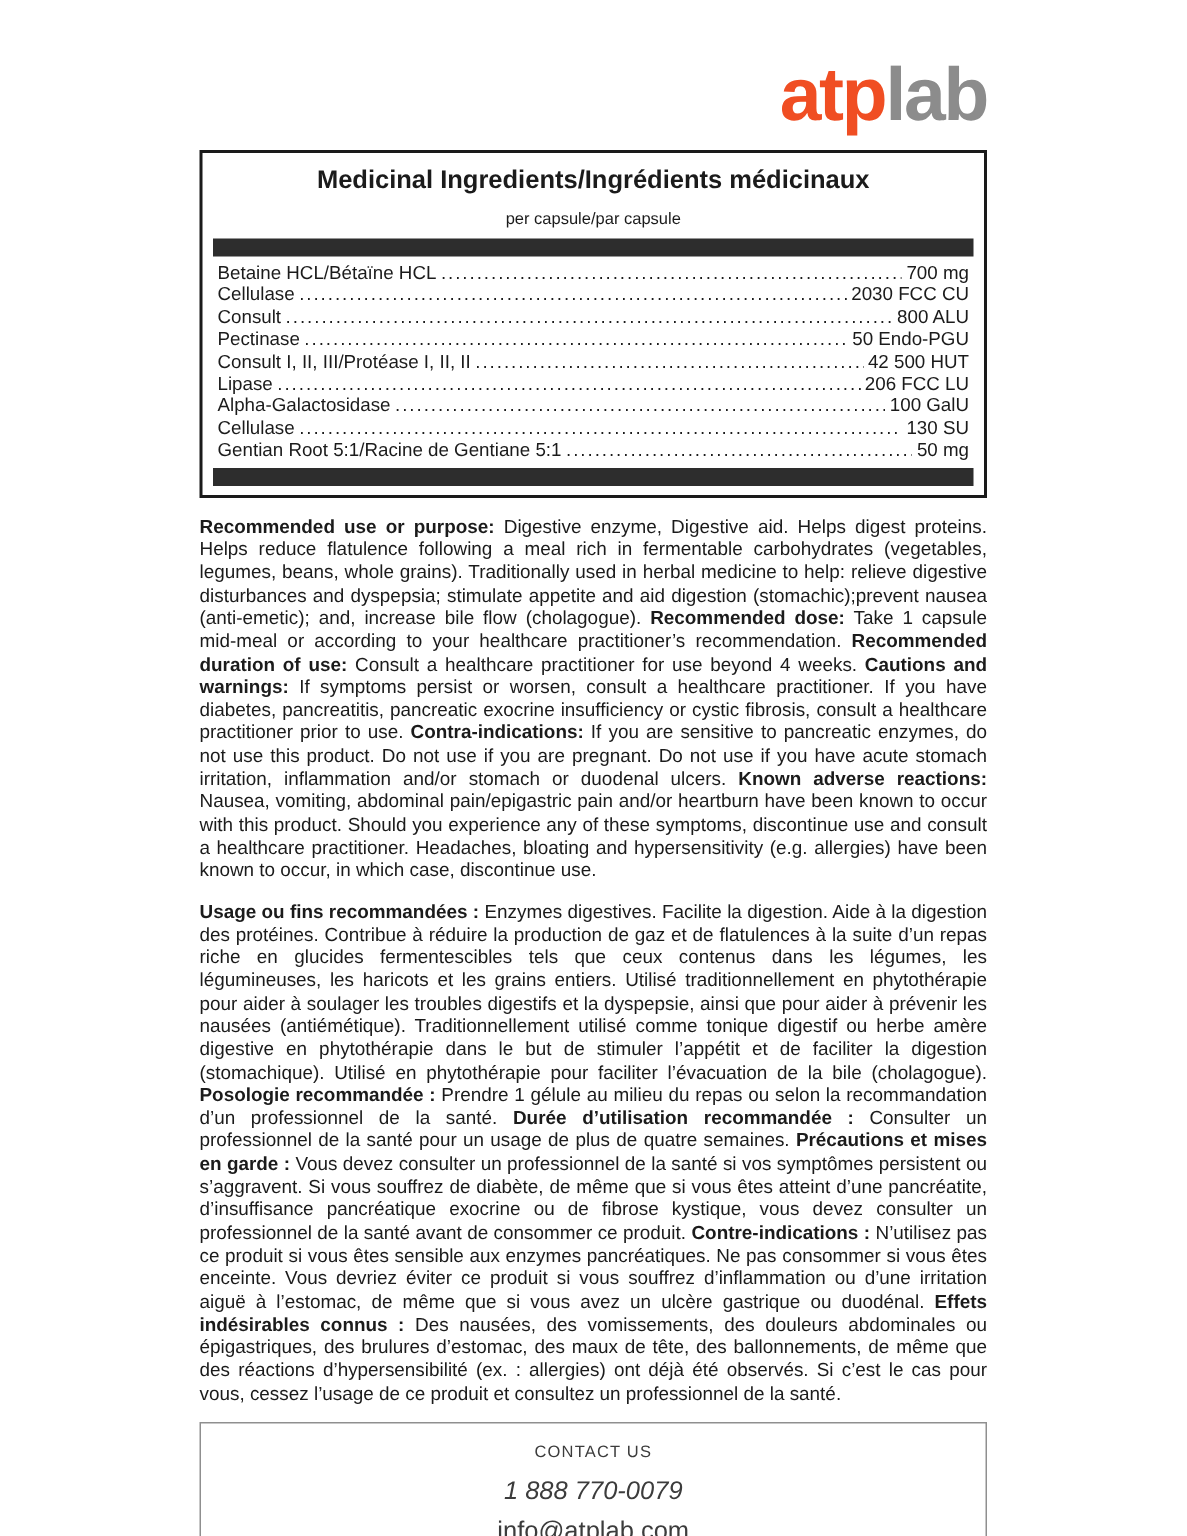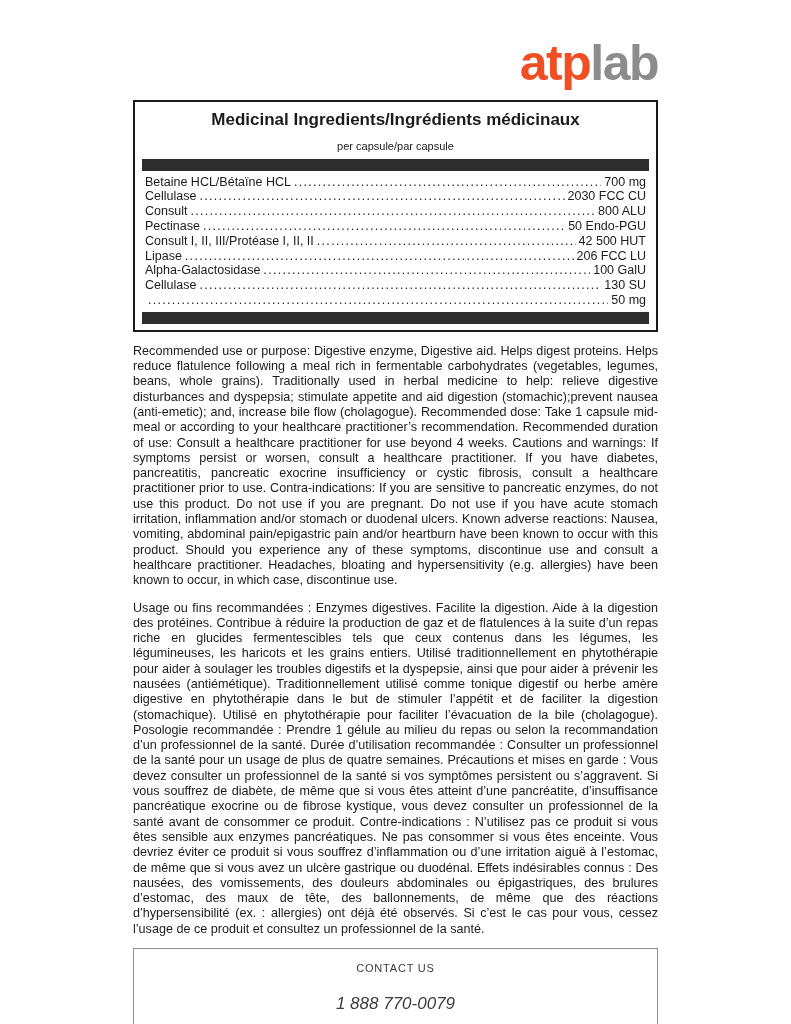--- a/index.html
+++ b/index.html
@@ -72,33 +72,33 @@
     content: "..........................................................................................................................................................................................................";
     letter-spacing: 1.3px;
   }
   
   .para {
     text-align: justify;
     font-size: 12.6px;
     line-height: 15.3px;
     margin: 12px 0 0;
   }
-  .para b { font-weight: normal; }
+  .para b { font-weight: bold; }
   
   .contact {
     border: 1.5px solid #8f8f8f;
     margin-top: 11px;
     text-align: center;
     padding: 13px 0 15px;
     color: #3c3c3c;
   }
   .contact-heading {
     font-size: 11px;
     letter-spacing: 0.8px;
-    margin-bottom: 20px;
+    margin-bottom: 10px;
     color: #3c3c3c;
   }
   .contact-phone {
     font-size: 17px;
     margin-bottom: 7px;
     font-style: italic;
   }
   .contact-email {
     font-size: 17px;
   }
@@ -162,20 +162,21 @@
           <span class="amount">100 GalU</span>
         </div>
 
         <div class="row">
           <span class="name">Cellulase</span>
           <span class="dots"></span>
           <span class="amount">130 SU</span>
         </div>
 
         <div class="row">
+          <span class="name">Gentian Root 5:1/Racine de Gentiane 5:1</span>
           <span class="dots"></span>
           <span class="amount">50 mg</span>
         </div>
       </div>
     <div class="bar" style="background: rgb(45, 45, 45);"></div>
   </section>
 
   <p class="para"><b>Recommended use or purpose:</b><span> Digestive enzyme, Digestive aid. Helps digest proteins. Helps reduce flatulence following a meal rich in fermentable carbohydrates (vegetables, legumes, beans, whole grains). Traditionally used in herbal medicine to help: relieve digestive disturbances and dyspepsia; stimulate appetite and aid digestion (stomachic);prevent nausea (anti-emetic); and, increase bile flow (cholagogue). </span><b>Recommended dose:</b><span> Take 1 capsule mid-meal or according to your healthcare practitioner’s recommendation.  </span><b>Recommended duration of use:</b><span> Consult a healthcare practitioner for use beyond 4 weeks.  </span><b>Cautions and warnings:</b><span> If symptoms persist or worsen, consult a healthcare practitioner. If you have diabetes, pancreatitis, pancreatic exocrine insufficiency or cystic fibrosis, consult a healthcare practitioner prior to use.  </span><b>Contra-indications:</b><span> If you are sensitive to pancreatic enzymes, do not use this product. Do not use if you are pregnant. Do not use if you have acute stomach irritation, inflammation and/or stomach or duodenal ulcers. </span><b>Known adverse reactions:</b><span> Nausea, vomiting, abdominal pain/epigastric pain and/or heartburn have been known to occur with this product. Should you experience any of these symptoms, discontinue use and consult a healthcare practitioner. Headaches, bloating and hypersensitivity (e.g. allergies) have been known to occur, in which case, discontinue use.</span></p>
 
   <p class="para"><b>Usage ou fins recommandées :</b><span> Enzymes digestives. Facilite la digestion. Aide à la digestion des protéines. Contribue à réduire la production de gaz et de flatulences à la suite d’un repas riche en glucides fermentescibles tels que ceux contenus dans les légumes, les légumineuses, les haricots et les grains entiers. Utilisé traditionnellement en phytothérapie pour aider à soulager les troubles digestifs et la dyspepsie, ainsi que pour aider à prévenir les nausées (antiémétique). Traditionnellement utilisé comme tonique digestif ou herbe amère digestive en phytothérapie dans le but de stimuler l’appétit et de faciliter la digestion (stomachique). Utilisé en phytothérapie pour faciliter l’évacuation de la bile (cholagogue). </span><b>Posologie recommandée :</b><span> Prendre 1 gélule au milieu du repas ou selon la recommandation d’un professionnel de la santé. </span><b>Durée d’utilisation recommandée :</b><span> Consulter un professionnel de la santé pour un usage de plus de quatre semaines.  </span><b>Précautions et mises en garde :</b><span> Vous devez consulter un professionnel de la santé si vos symptômes persistent ou s’aggravent. Si vous souffrez de diabète, de même que si vous êtes atteint d’une pancréatite, d’insuffisance pancréatique exocrine ou de fibrose kystique, vous devez consulter un professionnel de la santé avant de consommer ce produit. </span><b>Contre-indications :</b><span> N’utilisez pas ce produit si vous êtes sensible aux enzymes pancréatiques. Ne pas consommer si vous êtes enceinte. Vous devriez éviter ce produit si vous souffrez d’inflammation ou d’une irritation aiguë à l’estomac, de même que si vous avez un ulcère gastrique ou duodénal. </span><b>Effets indésirables connus :</b><span> Des nausées, des vomissements, des douleurs abdominales ou épigastriques, des brulures d’estomac, des maux de tête, des ballonnements, de même que des réactions d’hypersensibilité (ex. : allergies) ont déjà été observés. Si c’est le cas pour vous, cessez l’usage de ce produit et consultez un professionnel de la santé.</span></p>

